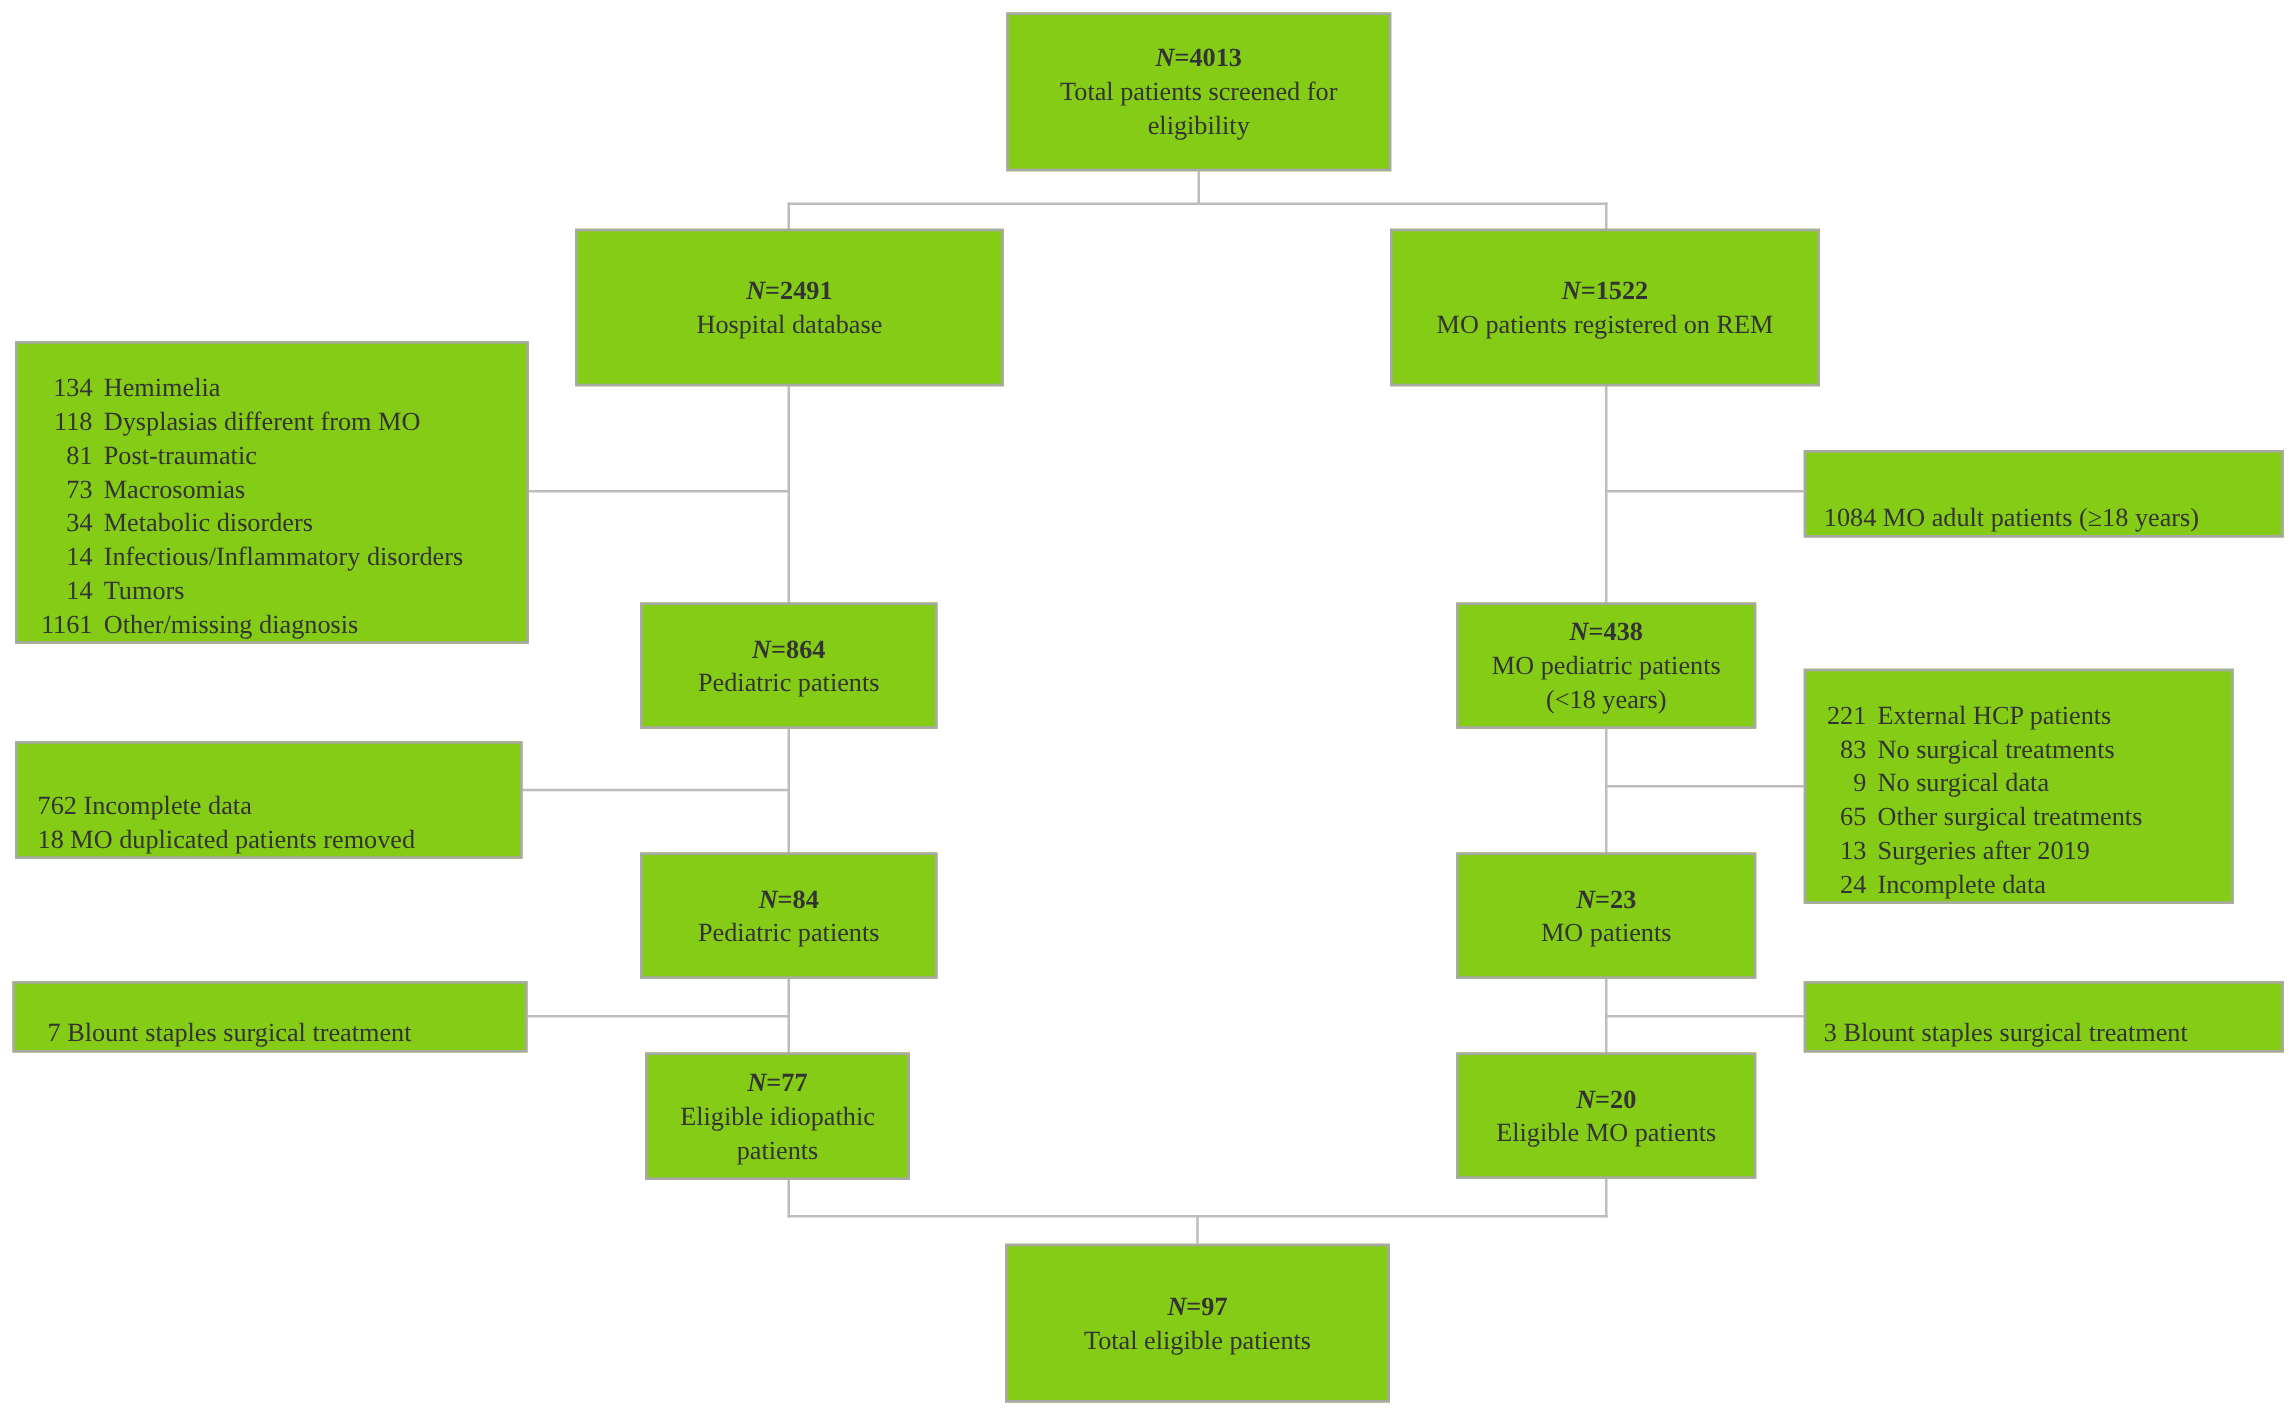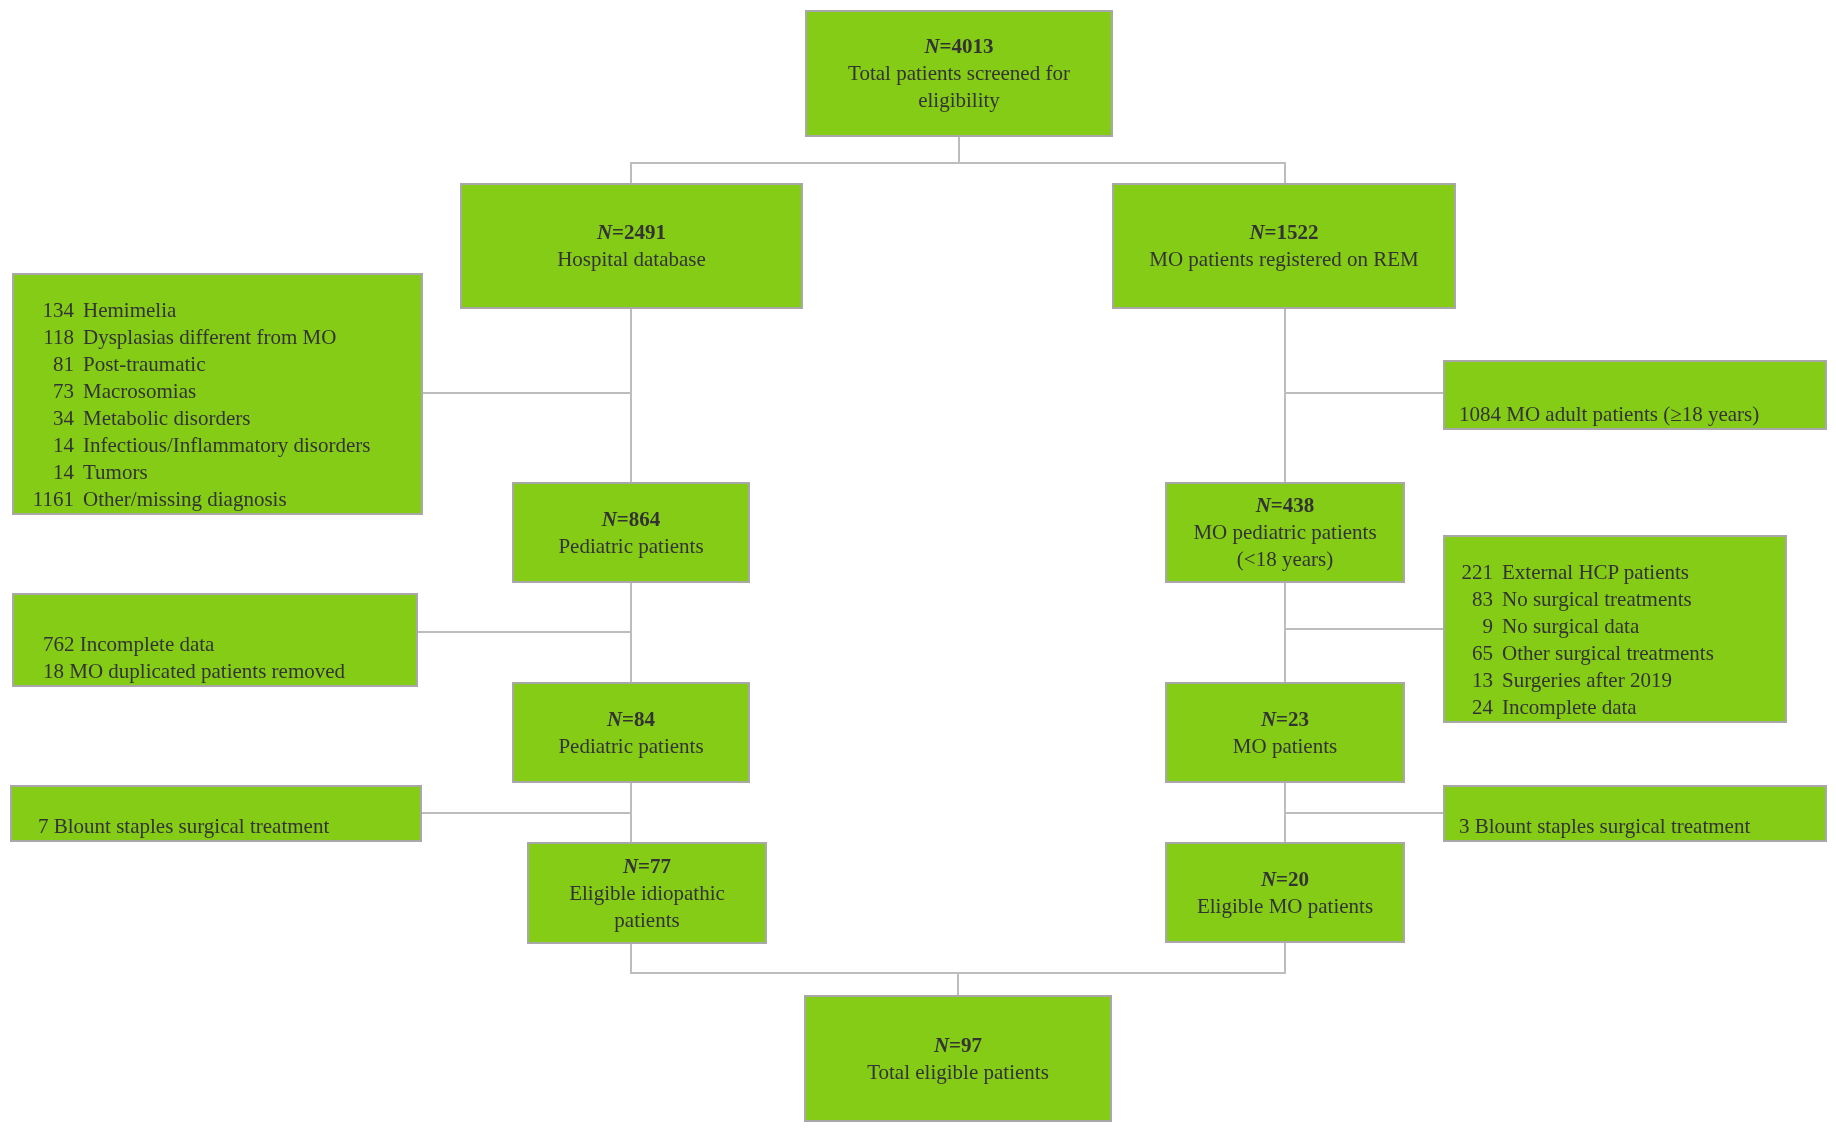--- a/index.html
+++ b/index.html
@@ -21,21 +21,21 @@
   .nsym  { font-style:italic; }
   .note {
     display:flex; flex-direction:column; justify-content:flex-end;
     font-size:21px; line-height:27px; text-align:left;
   }
   .note .row { display:flex; }
   .note .num { flex:0 0 auto; text-align:right; margin-right:9px; }
   .numw46 .num { width:46px; }
   .numw34 .num { width:34px; }
   .pad14 { padding-left:14px; padding-right:6px; }
-  .pad16 { padding-left:29px; padding-right:6px; }
+  .pad16 { padding-left:16px; padding-right:6px; }
   .pad18 { padding-left:26px; padding-right:6px; }
   .line { position:absolute; background:var(--line,#bcbcbc); }
 </style>
 </head>
 <body>
 
 <div class="canvas">
 
   <div class="line" style="left:958px;top:137px;width:2px;height:27px"></div>
   <div class="line" style="left:630px;top:162px;width:656px;height:2px"></div>
@@ -92,21 +92,21 @@
   <div class="box" style="left:512px;top:682px;width:238px;height:101px">
     <div class="nline"><span class="nsym">N</span><span>=84</span></div>
     <div>Pediatric patients</div>
   </div>
 
   <div class="box" style="left:1165px;top:682px;width:240px;height:101px">
     <div class="nline"><span class="nsym">N</span><span>=23</span></div>
     <div>MO patients</div>
   </div>
 
-  <div class="box" style="left:527px;top:842px;width:240px;height:102px">
+  <div class="box" style="left:516px;top:842px;width:212px;height:102px">
     <div class="nline"><span class="nsym">N</span><span>=77</span></div>
     <div>Eligible idiopathic</div>
     <div>patients</div>
   </div>
 
   <div class="box" style="left:1165px;top:842px;width:240px;height:101px">
     <div class="nline"><span class="nsym">N</span><span>=20</span></div>
     <div>Eligible MO patients</div>
   </div>
 

